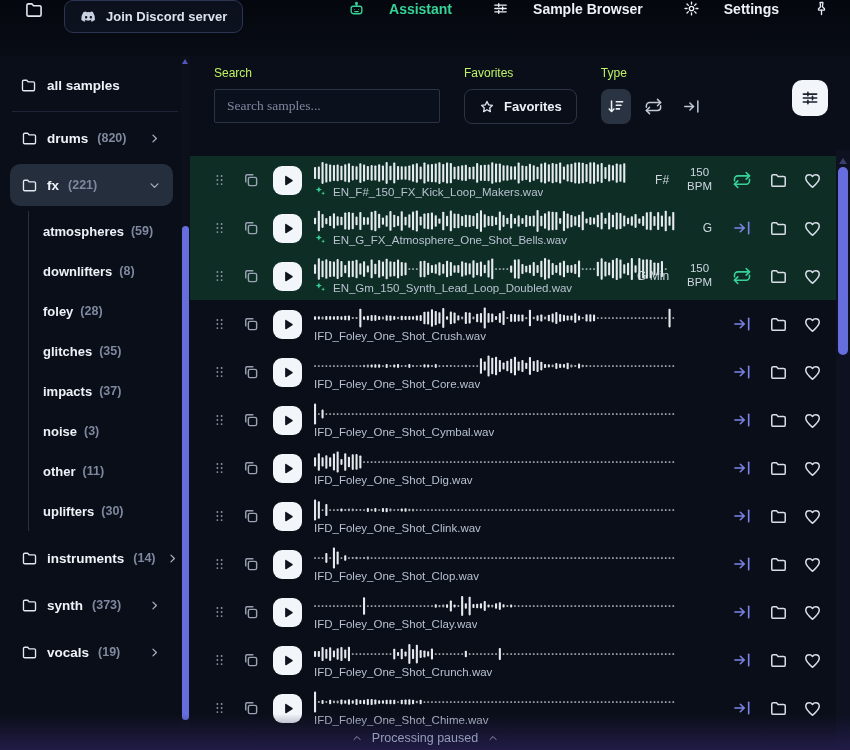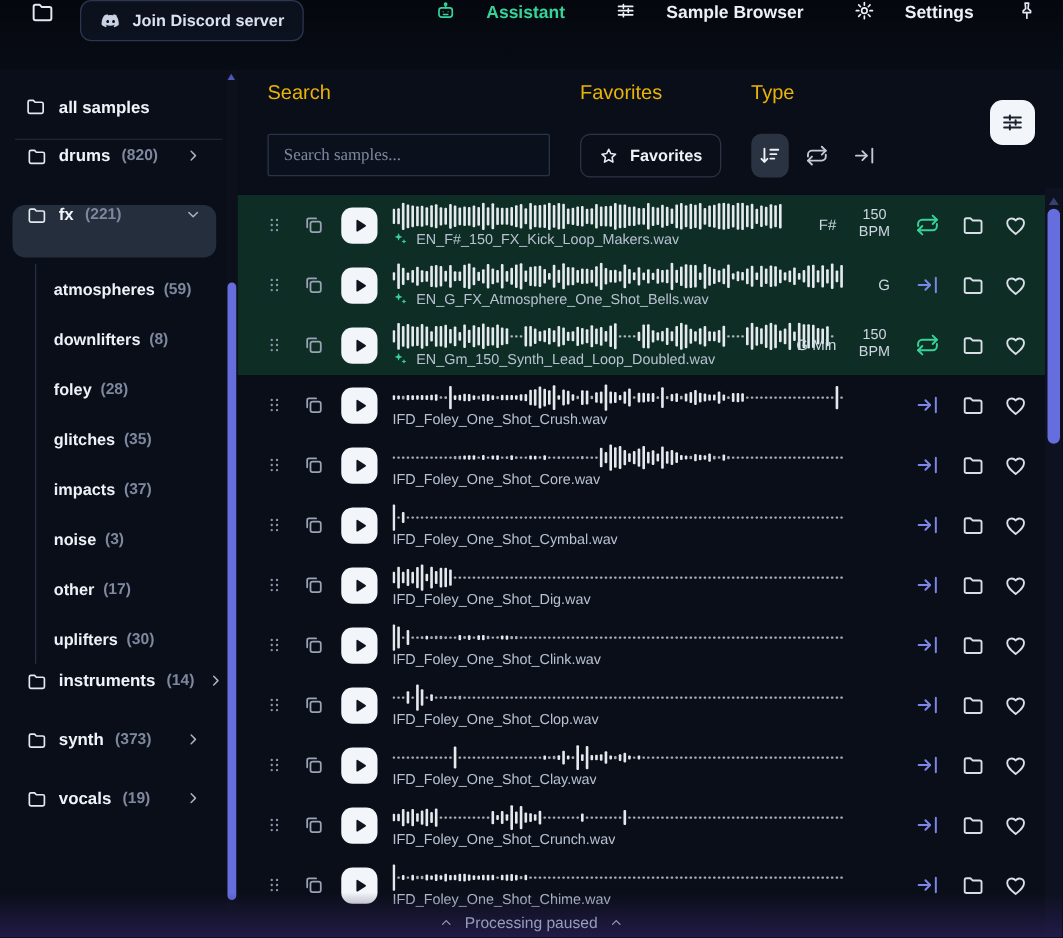--- a/index.html
+++ b/index.html
@@ -33,40 +33,40 @@
   .nav-item .icon { width:17px; height:17px; }
   .nav-item.active { color:var(--green); }
   .pin-btn { width:17px; height:17px; color:#e3e8f1; background:none; border:none; padding:0; cursor:pointer; }
 
   
   .sidebar { position:absolute; top:56px; left:0; width:190px; bottom:0; padding:10px 0 0 10px; }
   .all-samples { display:flex; align-items:center; gap:10px; height:38px; padding:0 10px;
     font-weight:700; font-size:13.5px; color:#f0f3f9; border-radius:10px; cursor:pointer; }
   .all-samples .icon, .folder-item .icon.fold { width:17px; height:17px; color:#e3e8f1; }
   .side-divider { height:1px; background:#1d2536; margin:7px 12px 2px 2px; }
-  .folder-item { display:flex; gap:9px; height:42px; margin:5px 0; padding:0 11px;
+  .folder-item { display:flex; align-items:center; gap:9px; height:42px; margin:5px 0; padding:0 11px;
     width:163px; border-radius:10px; font-size:13.5px; font-weight:700; color:#f0f3f9; cursor:pointer; }
   .folder-item.selected { background:#242e3c; }
   .count { color:#7e889e; font-weight:700; font-size:12.5px; }
   .chev { margin-left:auto; width:15px; height:15px; color:#aab3c6; }
   .sub-list { border-left:1px solid #272f42; margin:3px 0 6px 18px; }
   .sub-item { display:flex; align-items:center; gap:7px; height:40px; padding-left:14px;
     font-size:13px; font-weight:700; color:#eef2f8; cursor:pointer; }
 
   
   .side-scroll { position:absolute; top:0; right:0; bottom:24px; width:9px; background:#0c101b; }
   .side-scroll .arrow-up { position:absolute; top:3px; left:1px; width:0; height:0;
     border-left:3.5px solid transparent; border-right:3.5px solid transparent; border-bottom:5px solid #5057b8; }
   .side-scroll .thumb { position:absolute; left:1px; width:7px; top:170px; height:494px;
     background:#666ddd; border-radius:4px; }
 
   
   .content { position:absolute; top:56px; left:190px; right:0; bottom:0; }
   .filterbar { position:relative; height:94px; padding:10px 0 0 24px; display:flex; gap:24px; }
-  .fgroup .flabel { font-size:16px; color:#eab308; margin-bottom:23px; }
+  .fgroup .flabel { font-size:12px; color:#bef264; margin-bottom:9px; }
   .search-input {
     width:226px; height:34px; border:1px solid #2b3447; border-radius:2px; background:#0b101d;
     color:#e3e8f1; font-size:13.5px; padding:0 12px; font-family:Liberation Serif, serif; outline:none;
   }
   .search-input::placeholder { color:#7e889e; }
   .fav-btn { display:flex; align-items:center; gap:9px; height:35px; padding:0 14px;
     border:1px solid #2b3447; border-radius:8px; background:transparent; color:#eef2f8;
     font-weight:700; font-size:13px; font-family:inherit; cursor:pointer; }
   .fav-btn .icon { width:16px; height:16px; color:#e3e8f1; }
   .type-row { display:flex; align-items:center; gap:8px; }
@@ -237,21 +237,21 @@
           <div class="sub-item">
             <span>impacts</span>
             <span class="count">(37)</span>
           </div>
           <div class="sub-item">
             <span>noise</span>
             <span class="count">(3)</span>
           </div>
           <div class="sub-item">
             <span>other</span>
-            <span class="count">(17)</span>
+            <span class="count">(11)</span>
           </div>
           <div class="sub-item">
             <span>uplifters</span>
             <span class="count">(30)</span>
           </div>
         </div>
         <div class="folder-item">
           <span class="icon fold">
             <svg viewBox="0 0 24 24" width="100%" height="100%" fill="none" stroke="currentColor" stroke-width="1.9" stroke-linecap="round" stroke-linejoin="round">
               <path d="M3.5 6.4c0-1 .8-1.8 1.8-1.8h4.1l2 2.2h7.3c1 0 1.8.8 1.8 1.8v9c0 1-.8 1.8-1.8 1.8H5.3c-1 0-1.8-.8-1.8-1.8z"></path>

